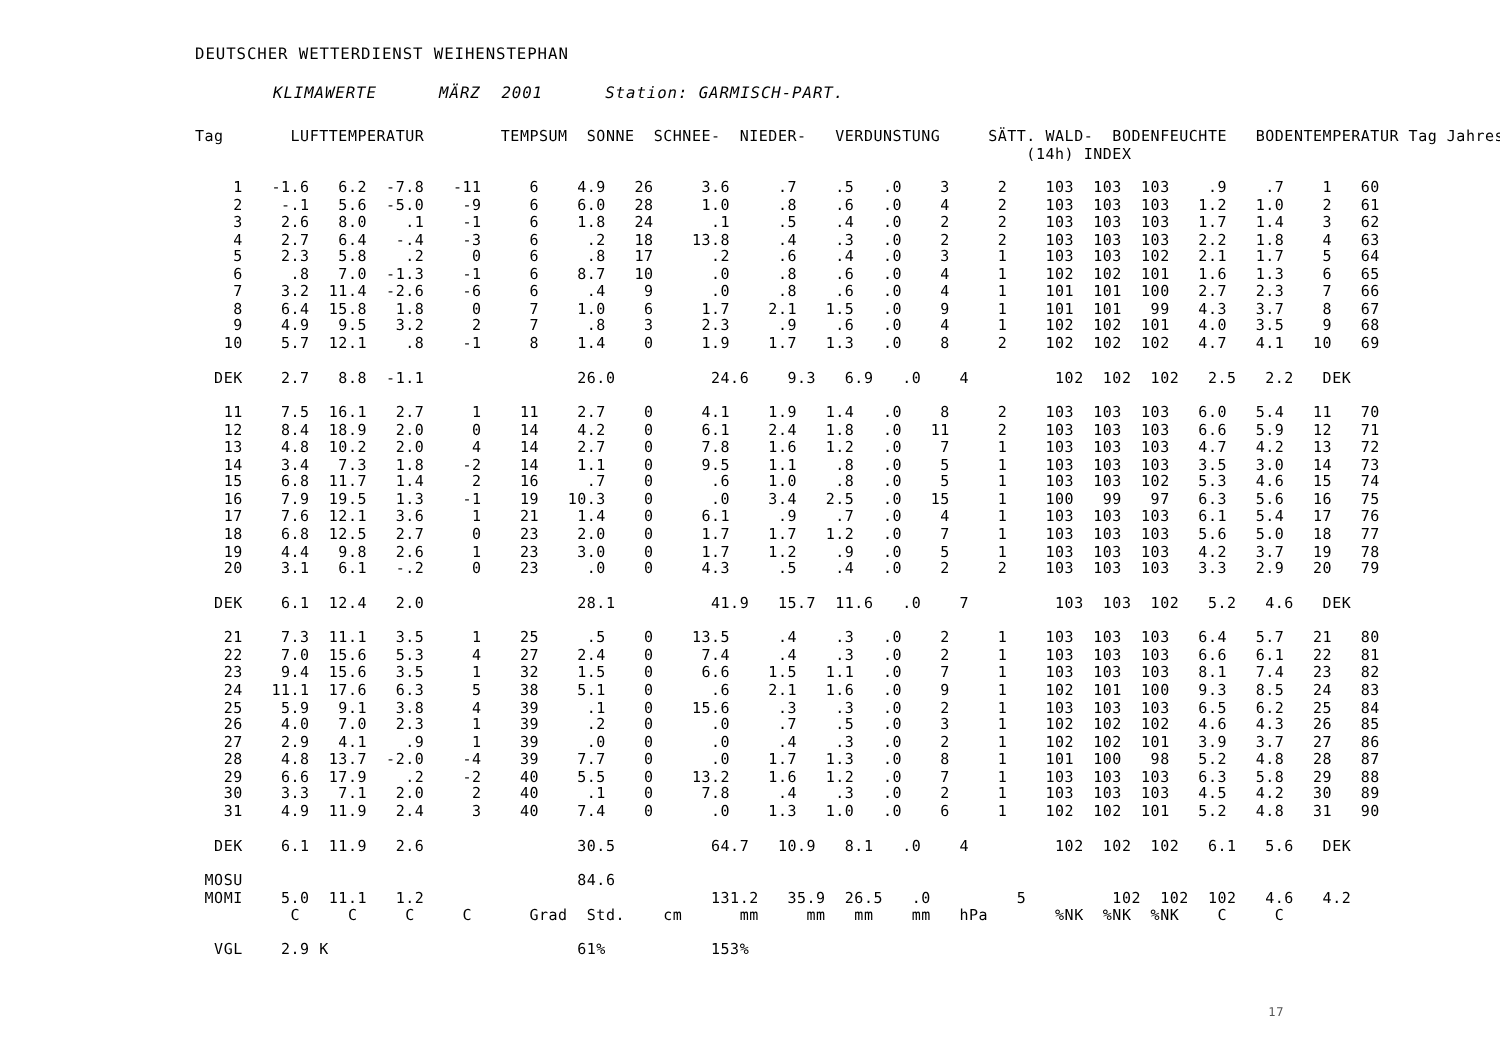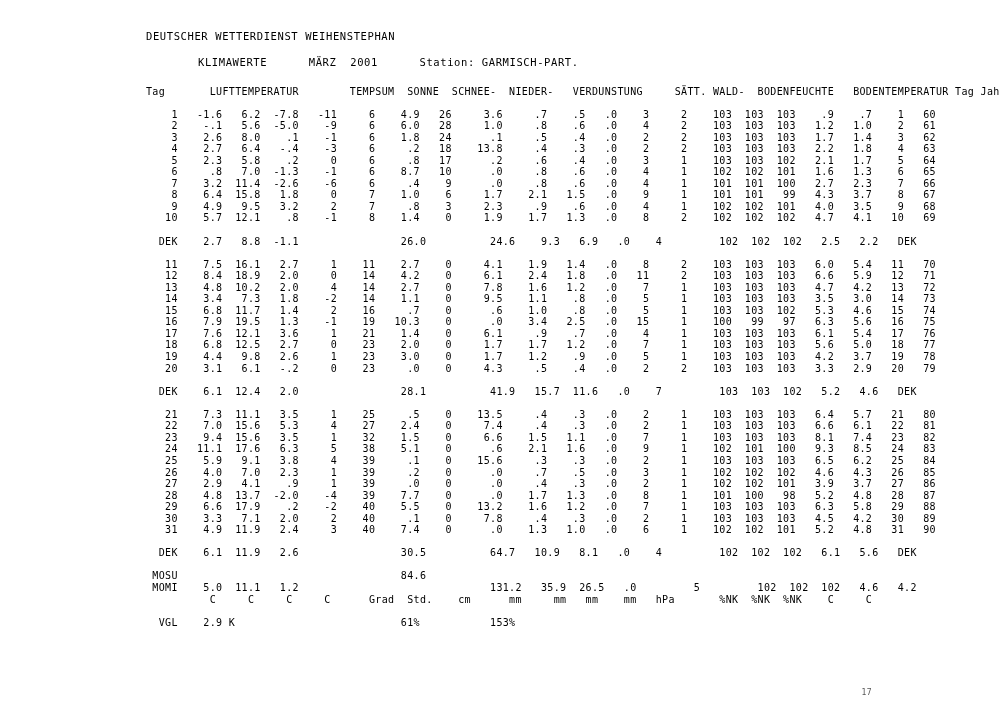--- a/index.html
+++ b/index.html
@@ -13,61 +13,62 @@
     font-family: "DejaVu Sans Mono", "Liberation Mono", monospace;
     color: #000000;
     overflow: hidden;
   }
   .page {
     position: relative;
     width: 888px;
     height: 707px;
     box-sizing: border-box;
     padding: 30px 40px 0 130px;
-    margin-left: 16px;
   }
   .doc-title {
     font-size: 10.5px;
     letter-spacing: 0.6px;
     margin: 0 0 14px 0;
     white-space: pre;
   }
   .subtitle {
     font-size: 10.5px;
     letter-spacing: 0.6px;
     margin: 0 0 18px 52px;
     white-space: pre;
+    font-style: italic;
   }
   pre.grid {
     margin: 0;
     font-family: "DejaVu Sans Mono", "Liberation Mono", monospace;
     font-size: 10px;
     line-height: 11.55px;
     letter-spacing: 0.35px;
     white-space: pre;
   }
   .footer-page {
     position: absolute;
     right: 32px;
-    bottom: 10px;
+    bottom: 28px;
     font-size: 8px;
     letter-spacing: 0.4px;
     color: #555;
   }
 </style>
 </head>
 <body>
 
 <div class="page">
 
   <div class="doc-title">DEUTSCHER WETTERDIENST WEIHENSTEPHAN</div>
 
   <div class="subtitle">KLIMAWERTE      MÄRZ  2001      Station: GARMISCH-PART.</div>
 
   <pre class="grid">Tag       LUFTTEMPERATUR        TEMPSUM  SONNE  SCHNEE-  NIEDER-   VERDUNSTUNG     SÄTT. WALD-  BODENFEUCHTE   BODENTEMPERATUR Tag Jahres-</pre>
+  <pre class="grid">                                                                                       (14h) INDEX</pre>
 
   <pre class="grid" style="height:11px;"> </pre>
 
   <pre class="grid">    1   -1.6   6.2  -7.8   -11     6    4.9   26     3.6     .7    .5   .0    3     2    103  103  103    .9    .7    1   60
     2    -.1   5.6  -5.0    -9     6    6.0   28     1.0     .8    .6   .0    4     2    103  103  103   1.2   1.0    2   61
     3    2.6   8.0    .1    -1     6    1.8   24      .1     .5    .4   .0    2     2    103  103  103   1.7   1.4    3   62
     4    2.7   6.4   -.4    -3     6     .2   18    13.8     .4    .3   .0    2     2    103  103  103   2.2   1.8    4   63
     5    2.3   5.8    .2     0     6     .8   17      .2     .6    .4   .0    3     1    103  103  102   2.1   1.7    5   64
     6     .8   7.0  -1.3    -1     6    8.7   10      .0     .8    .6   .0    4     1    102  102  101   1.6   1.3    6   65
     7    3.2  11.4  -2.6    -6     6     .4    9      .0     .8    .6   .0    4     1    101  101  100   2.7   2.3    7   66

